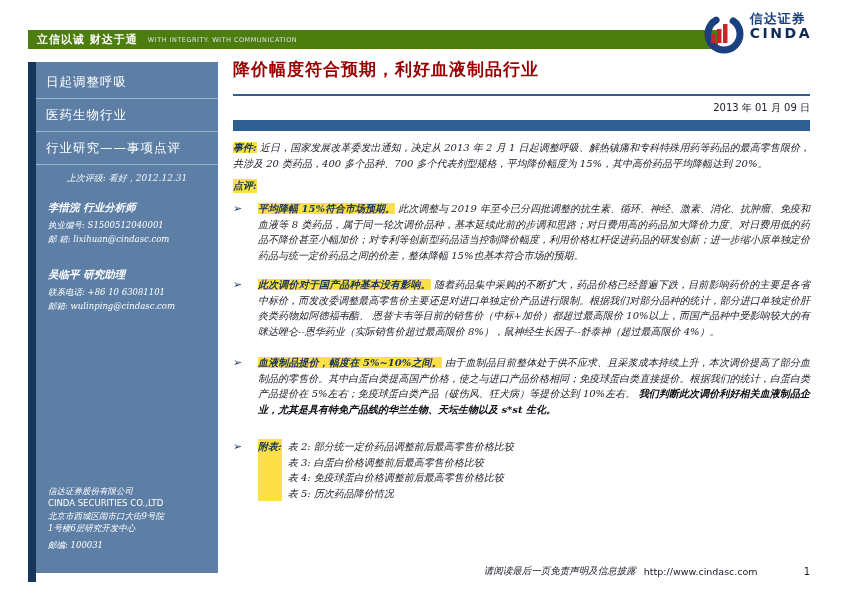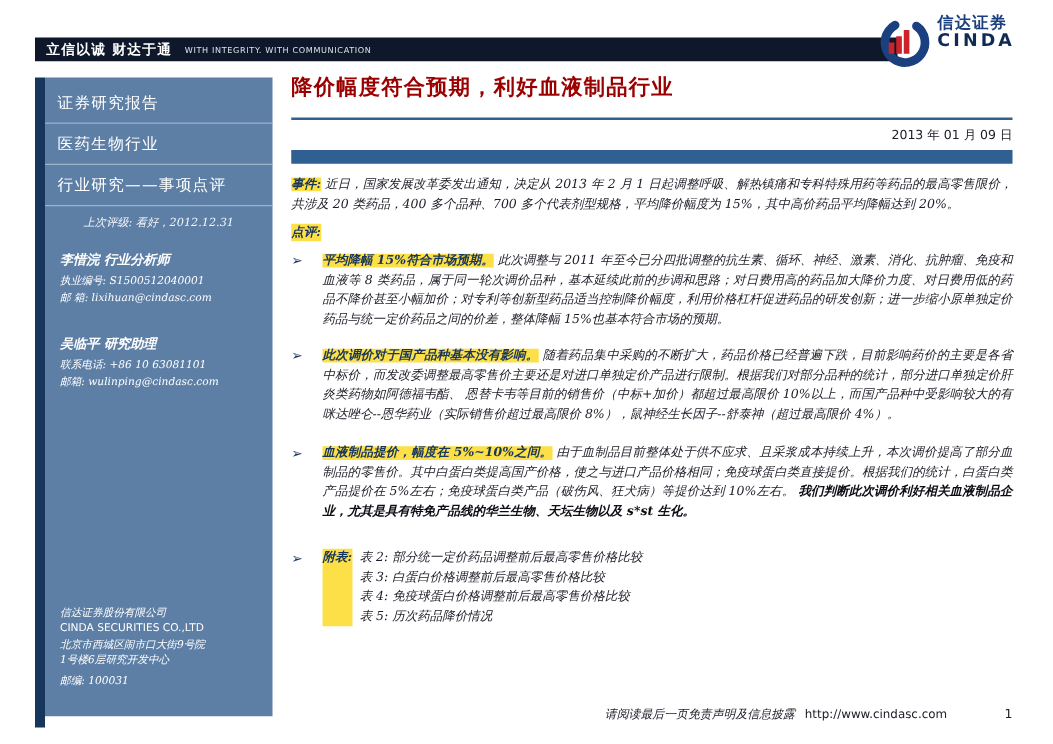--- a/index.html
+++ b/index.html
@@ -2,21 +2,21 @@
 <html><head>
 <meta charset="utf-8">
 <style>
   * { margin:0; padding:0; box-sizing:border-box; }
   html,body { width:842px; height:595px; background:#ffffff; overflow:hidden;
     font-family:"DejaVu Sans","Liberation Sans",sans-serif; }
   .page { position:relative; width:842px; height:595px; background:#fff; }
 
   
   .topbar { position:absolute; left:28px; top:30px; width:690px; height:19px;
-    background:#0f172a; color:#fff; display:flex; align-items:center; padding-left:9px; }
+    background:#4d7c0f; color:#fff; display:flex; align-items:center; padding-left:9px; }
   .slogan-cn { font-size:11px; font-weight:bold; letter-spacing:1px; }
   .slogan-en { font-size:6.5px; color:#d9e2ec; margin-left:10px; letter-spacing:.5px; }
 
   
   .logo { position:absolute; right:30px; top:12px; display:flex; align-items:flex-start; }
   .logo-text { margin-left:5px; line-height:1.05; }
   .logo-cn { font-size:13px; font-weight:bold; color:#1b4080; letter-spacing:1px; }
   .logo-en { font-size:14px; font-weight:bold; color:#0f2b55; letter-spacing:2.5px; }
 
   
@@ -97,21 +97,21 @@
     <span class="logo-text">
       <div class="logo-cn">信达证券</div>
       <div class="logo-en">CINDA</div>
     </span>
   </div>
 
   <div class="strip"></div>
 
   <div class="sidebar">
     <div class="side-item">
-      <span>证券研究报告</span>
+      <span>日起调整呼吸</span>
     </div>
     <div class="side-item">
       <span>医药生物行业</span>
     </div>
     <div class="side-item">
       <span>行业研究——事项点评</span>
     </div>
 
     <div class="last-rating kai">上次评级: 看好，2012.12.31</div>
 
@@ -145,21 +145,21 @@
       <span class="hl">事件:</span>
       <span>近日，国家发展改革委发出通知，决定从 2013 年 2 月 1 日起调整呼吸、解热镇痛和专科特殊用药等药品的最高零售限价，共涉及 20 类药品，400 多个品种、700 多个代表剂型规格，平均降价幅度为 15%，其中高价药品平均降幅达到 20%。</span>
     </div>
 
     <span class="section-label hl kai">点评:</span>
 
     <div class="bullet b1">
       <span class="marker">➢</span>
       <span class="btext kai">
         <span class="hl">平均降幅 15%符合市场预期。</span>
-        <span>此次调整与 2011 年至今已分四批调整的抗生素、循环、神经、激素、消化、抗肿瘤、免疫和血液等 8 类药品，属于同一轮次调价品种，基本延续此前的步调和思路；对日费用高的药品加大降价力度、对日费用低的药品不降价甚至小幅加价；对专利等创新型药品适当控制降价幅度，利用价格杠杆促进药品的研发创新；进一步缩小原单独定价药品与统一定价药品之间的价差，整体降幅 15%也基本符合市场的预期。</span>
+        <span>此次调整与 2019 年至今已分四批调整的抗生素、循环、神经、激素、消化、抗肿瘤、免疫和血液等 8 类药品，属于同一轮次调价品种，基本延续此前的步调和思路；对日费用高的药品加大降价力度、对日费用低的药品不降价甚至小幅加价；对专利等创新型药品适当控制降价幅度，利用价格杠杆促进药品的研发创新；进一步缩小原单独定价药品与统一定价药品之间的价差，整体降幅 15%也基本符合市场的预期。</span>
       </span>
     </div>
 
     <div class="bullet b2">
       <span class="marker">➢</span>
       <span class="btext kai">
         <span class="hl">此次调价对于国产品种基本没有影响。</span>
         <span>随着药品集中采购的不断扩大，药品价格已经普遍下跌，目前影响药价的主要是各省中标价，而发改委调整最高零售价主要还是对进口单独定价产品进行限制。根据我们对部分品种的统计，部分进口单独定价肝炎类药物如阿德福韦酯、 恩替卡韦等目前的销售价（中标+加价）都超过最高限价 10%以上，而国产品种中受影响较大的有咪达唑仑--恩华药业（实际销售价超过最高限价 8%），鼠神经生长因子--舒泰神（超过最高限价 4%）。</span>
       </span>
     </div>

